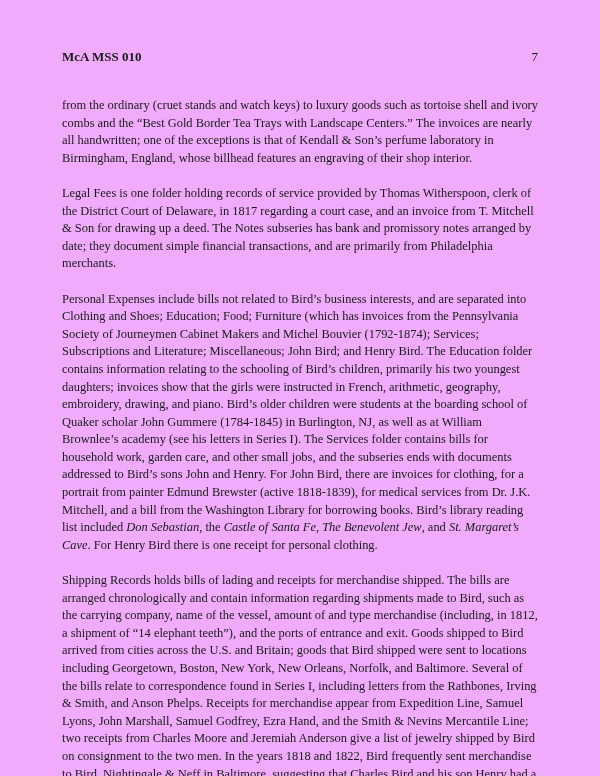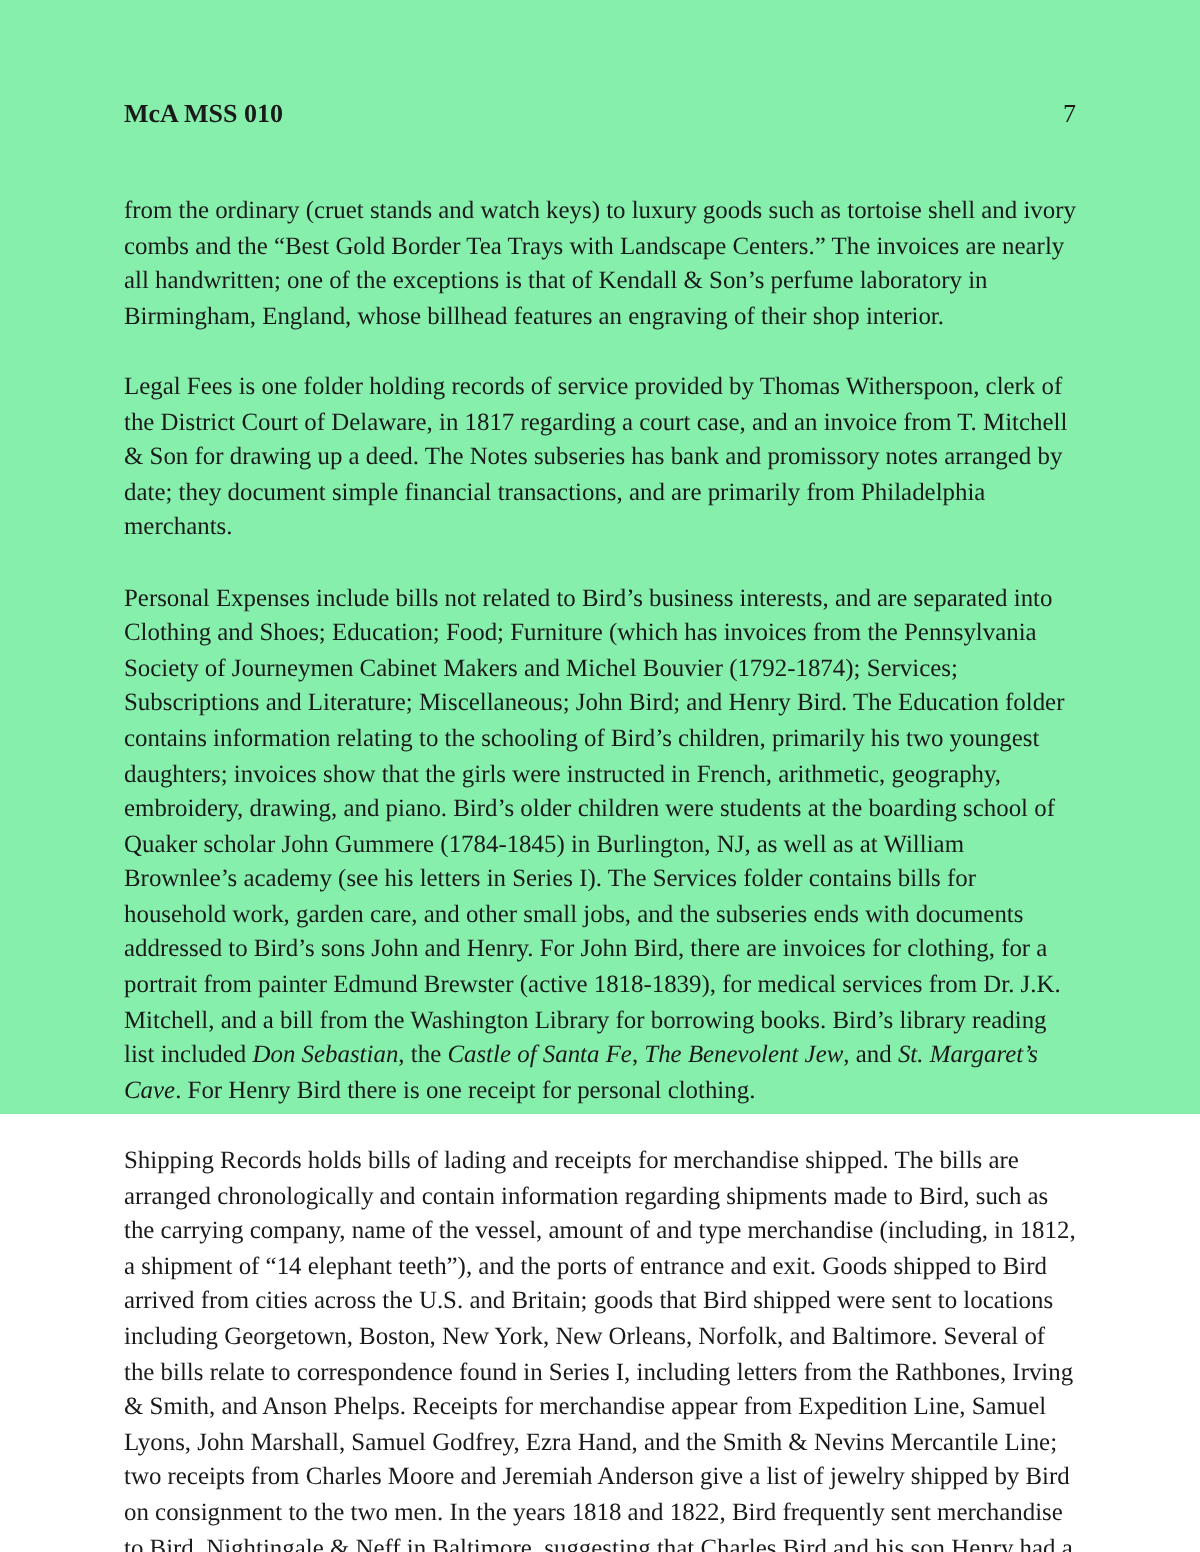--- a/index.html
+++ b/index.html
@@ -1,19 +1,19 @@
 <!DOCTYPE html>
 <html><head>
 <meta charset="utf-8">
 <style>
   html, body { margin: 0; padding: 0; background: #ffffff; }
   body { width: 600px; height: 776px; position: relative; overflow: hidden; }
   .page {
-    position: absolute; left: 0; top: 0; width: 600px; height: 557px;
-    background: #86efac; color: #1a1a1a;
+    position: absolute; left: 0; top: 0; width: 600px; height: 776px;
+    background: #f0abfc; color: #1a1a1a;
     font-family: "Liberation Serif", "DejaVu Serif", serif;
   }
   .header {
     position: absolute; top: 49px; left: 62px; right: 62px;
     display: flex; justify-content: space-between;
     font-size: 13px; line-height: 16px;
   }
   .header .id { font-weight: bold; }
   .body {
     position: absolute; top: 97px; left: 62px; width: 478px;

